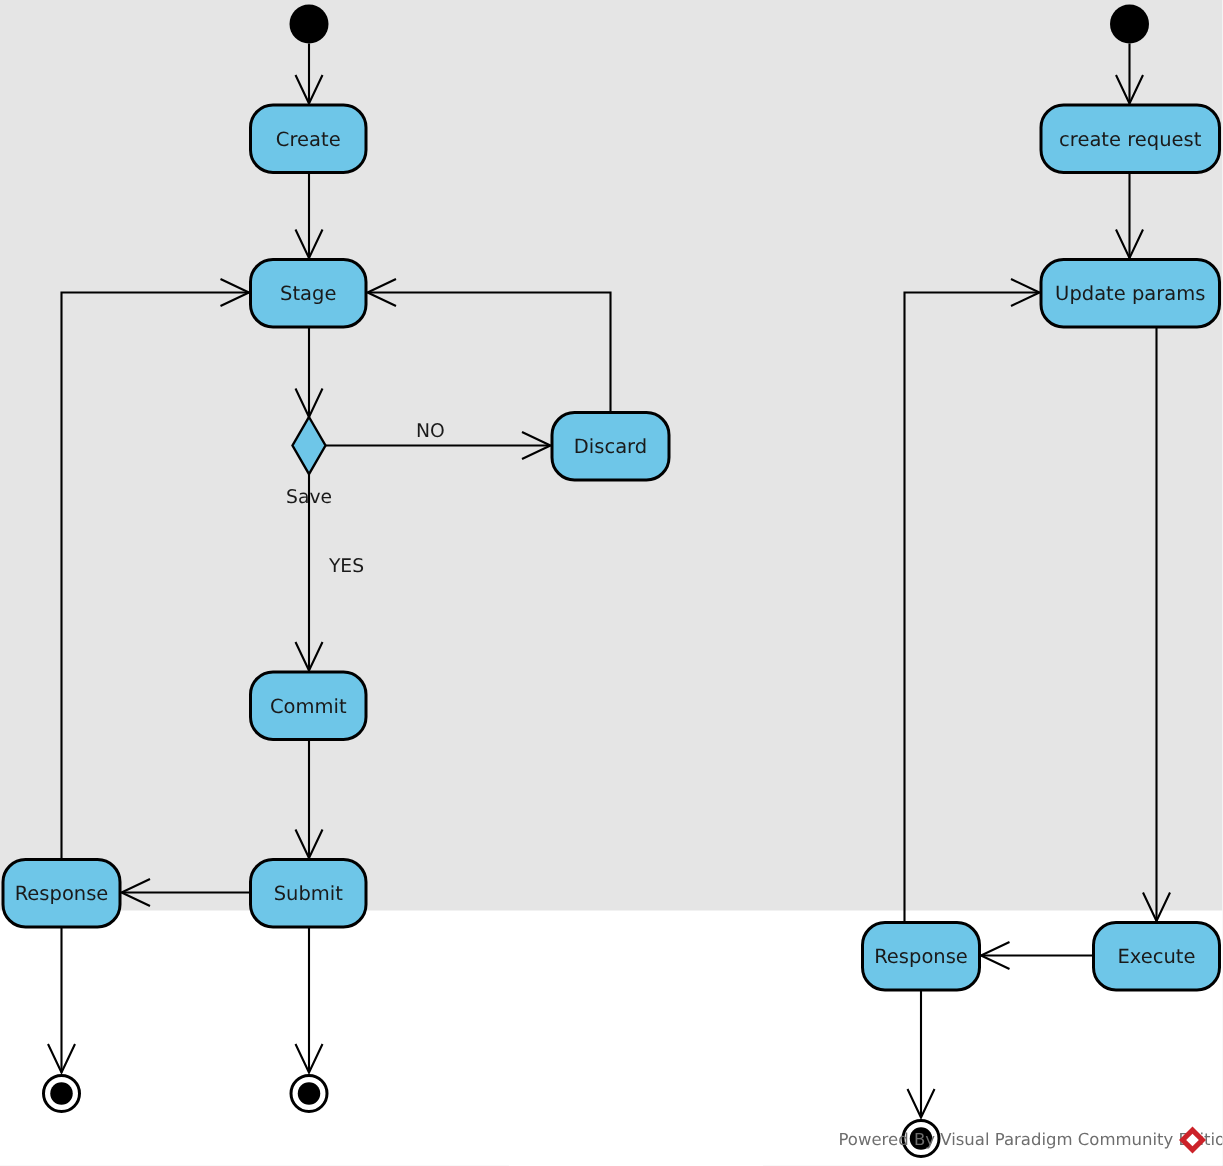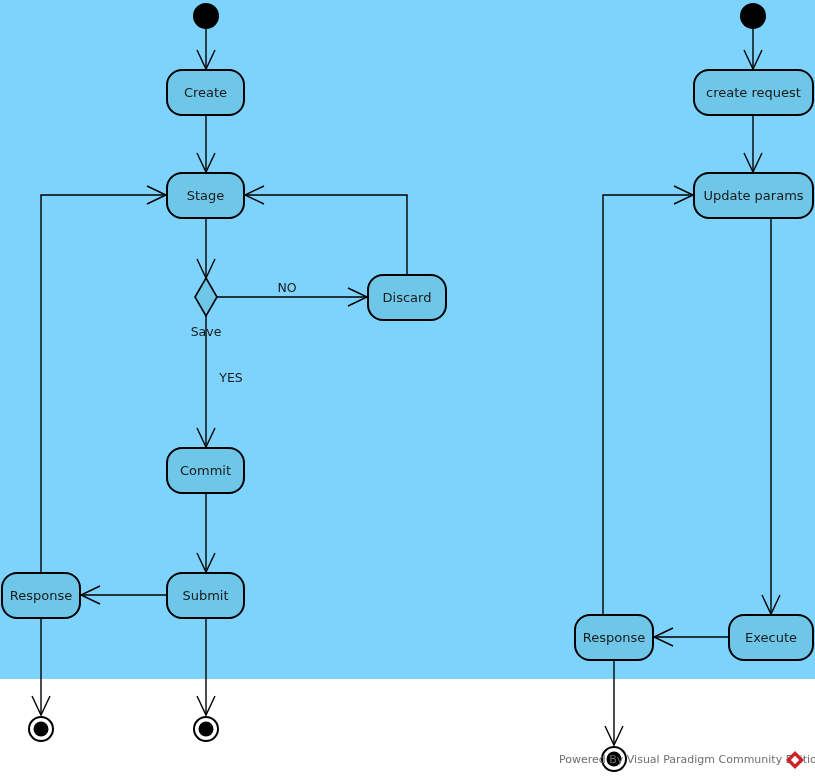--- a/index.html
+++ b/index.html
@@ -9,22 +9,22 @@
   }
   body {
     width: 815px;
     height: 777px;
     font-family: "DejaVu Sans", sans-serif;
     overflow: hidden;
   }
   #canvas {
     position: relative;
     width: 815px;
-    height: 679px;
-    background: #7dd3fc;
+    height: 607px;
+    background: #e5e5e5;
   }
   svg#diagram {
     position: absolute;
     left: 0;
     top: 0;
     width: 815px;
     height: 777px;
   }
   .node-rect {
     stroke: #000000;

